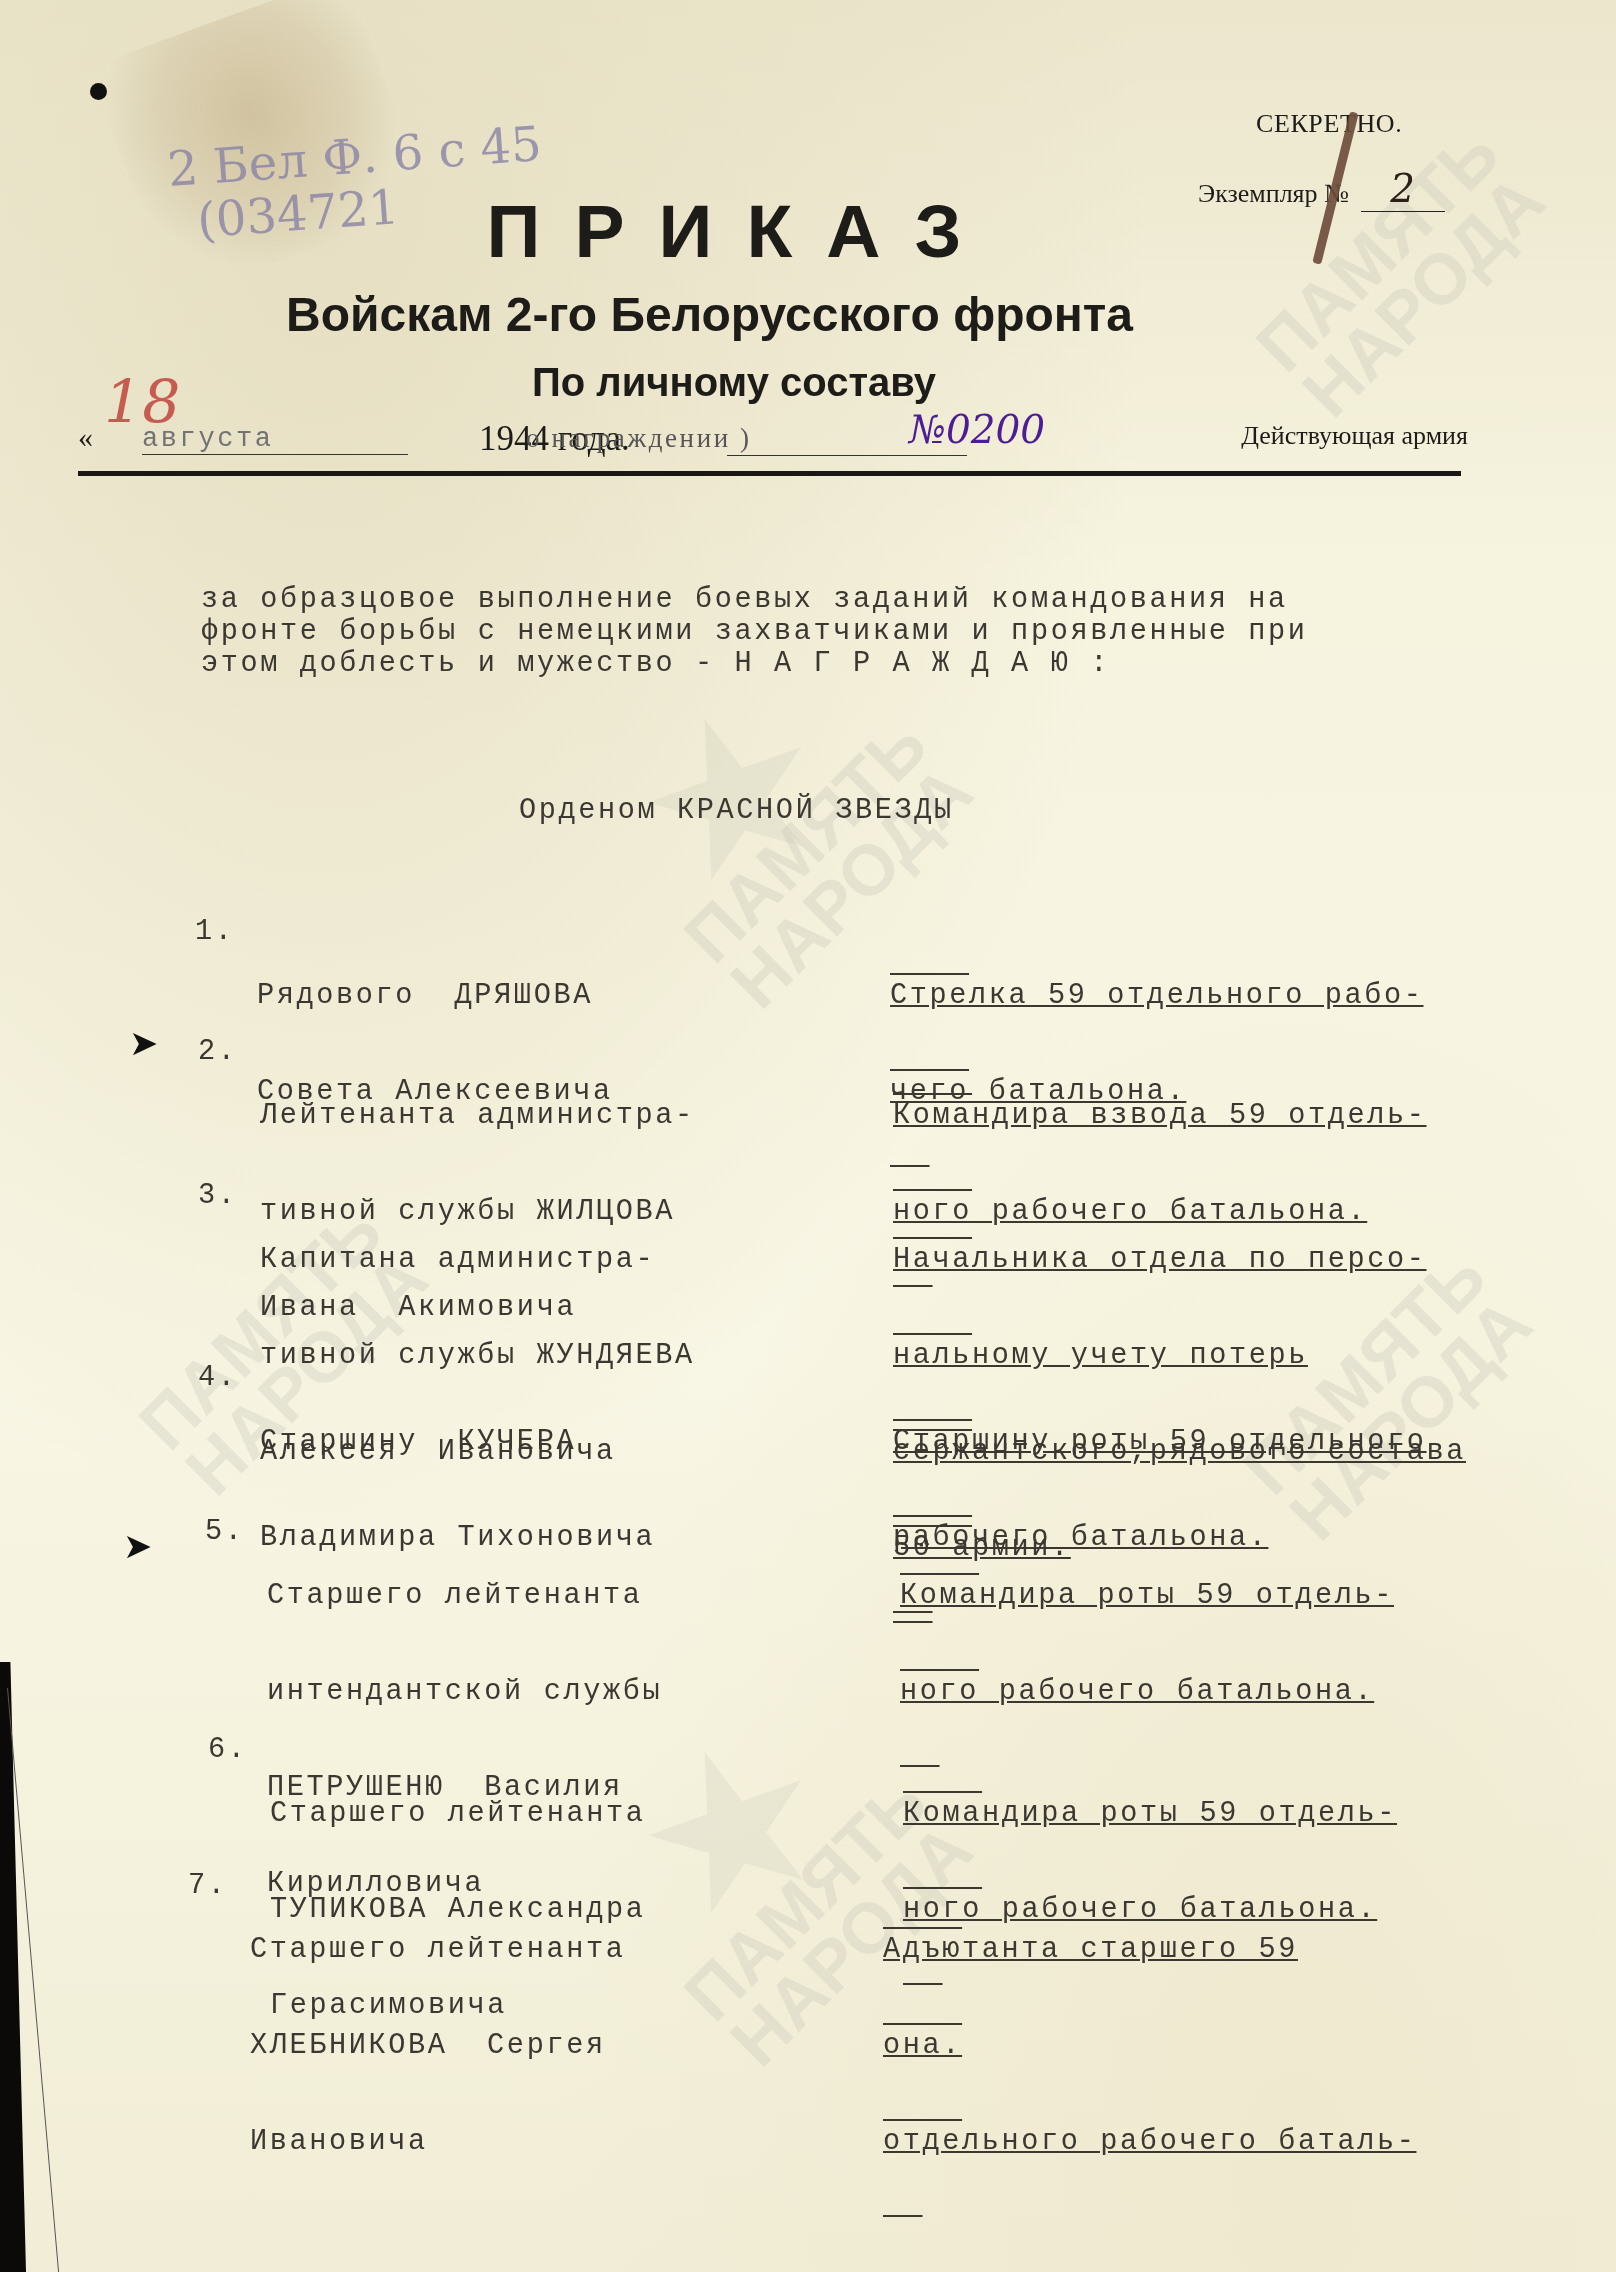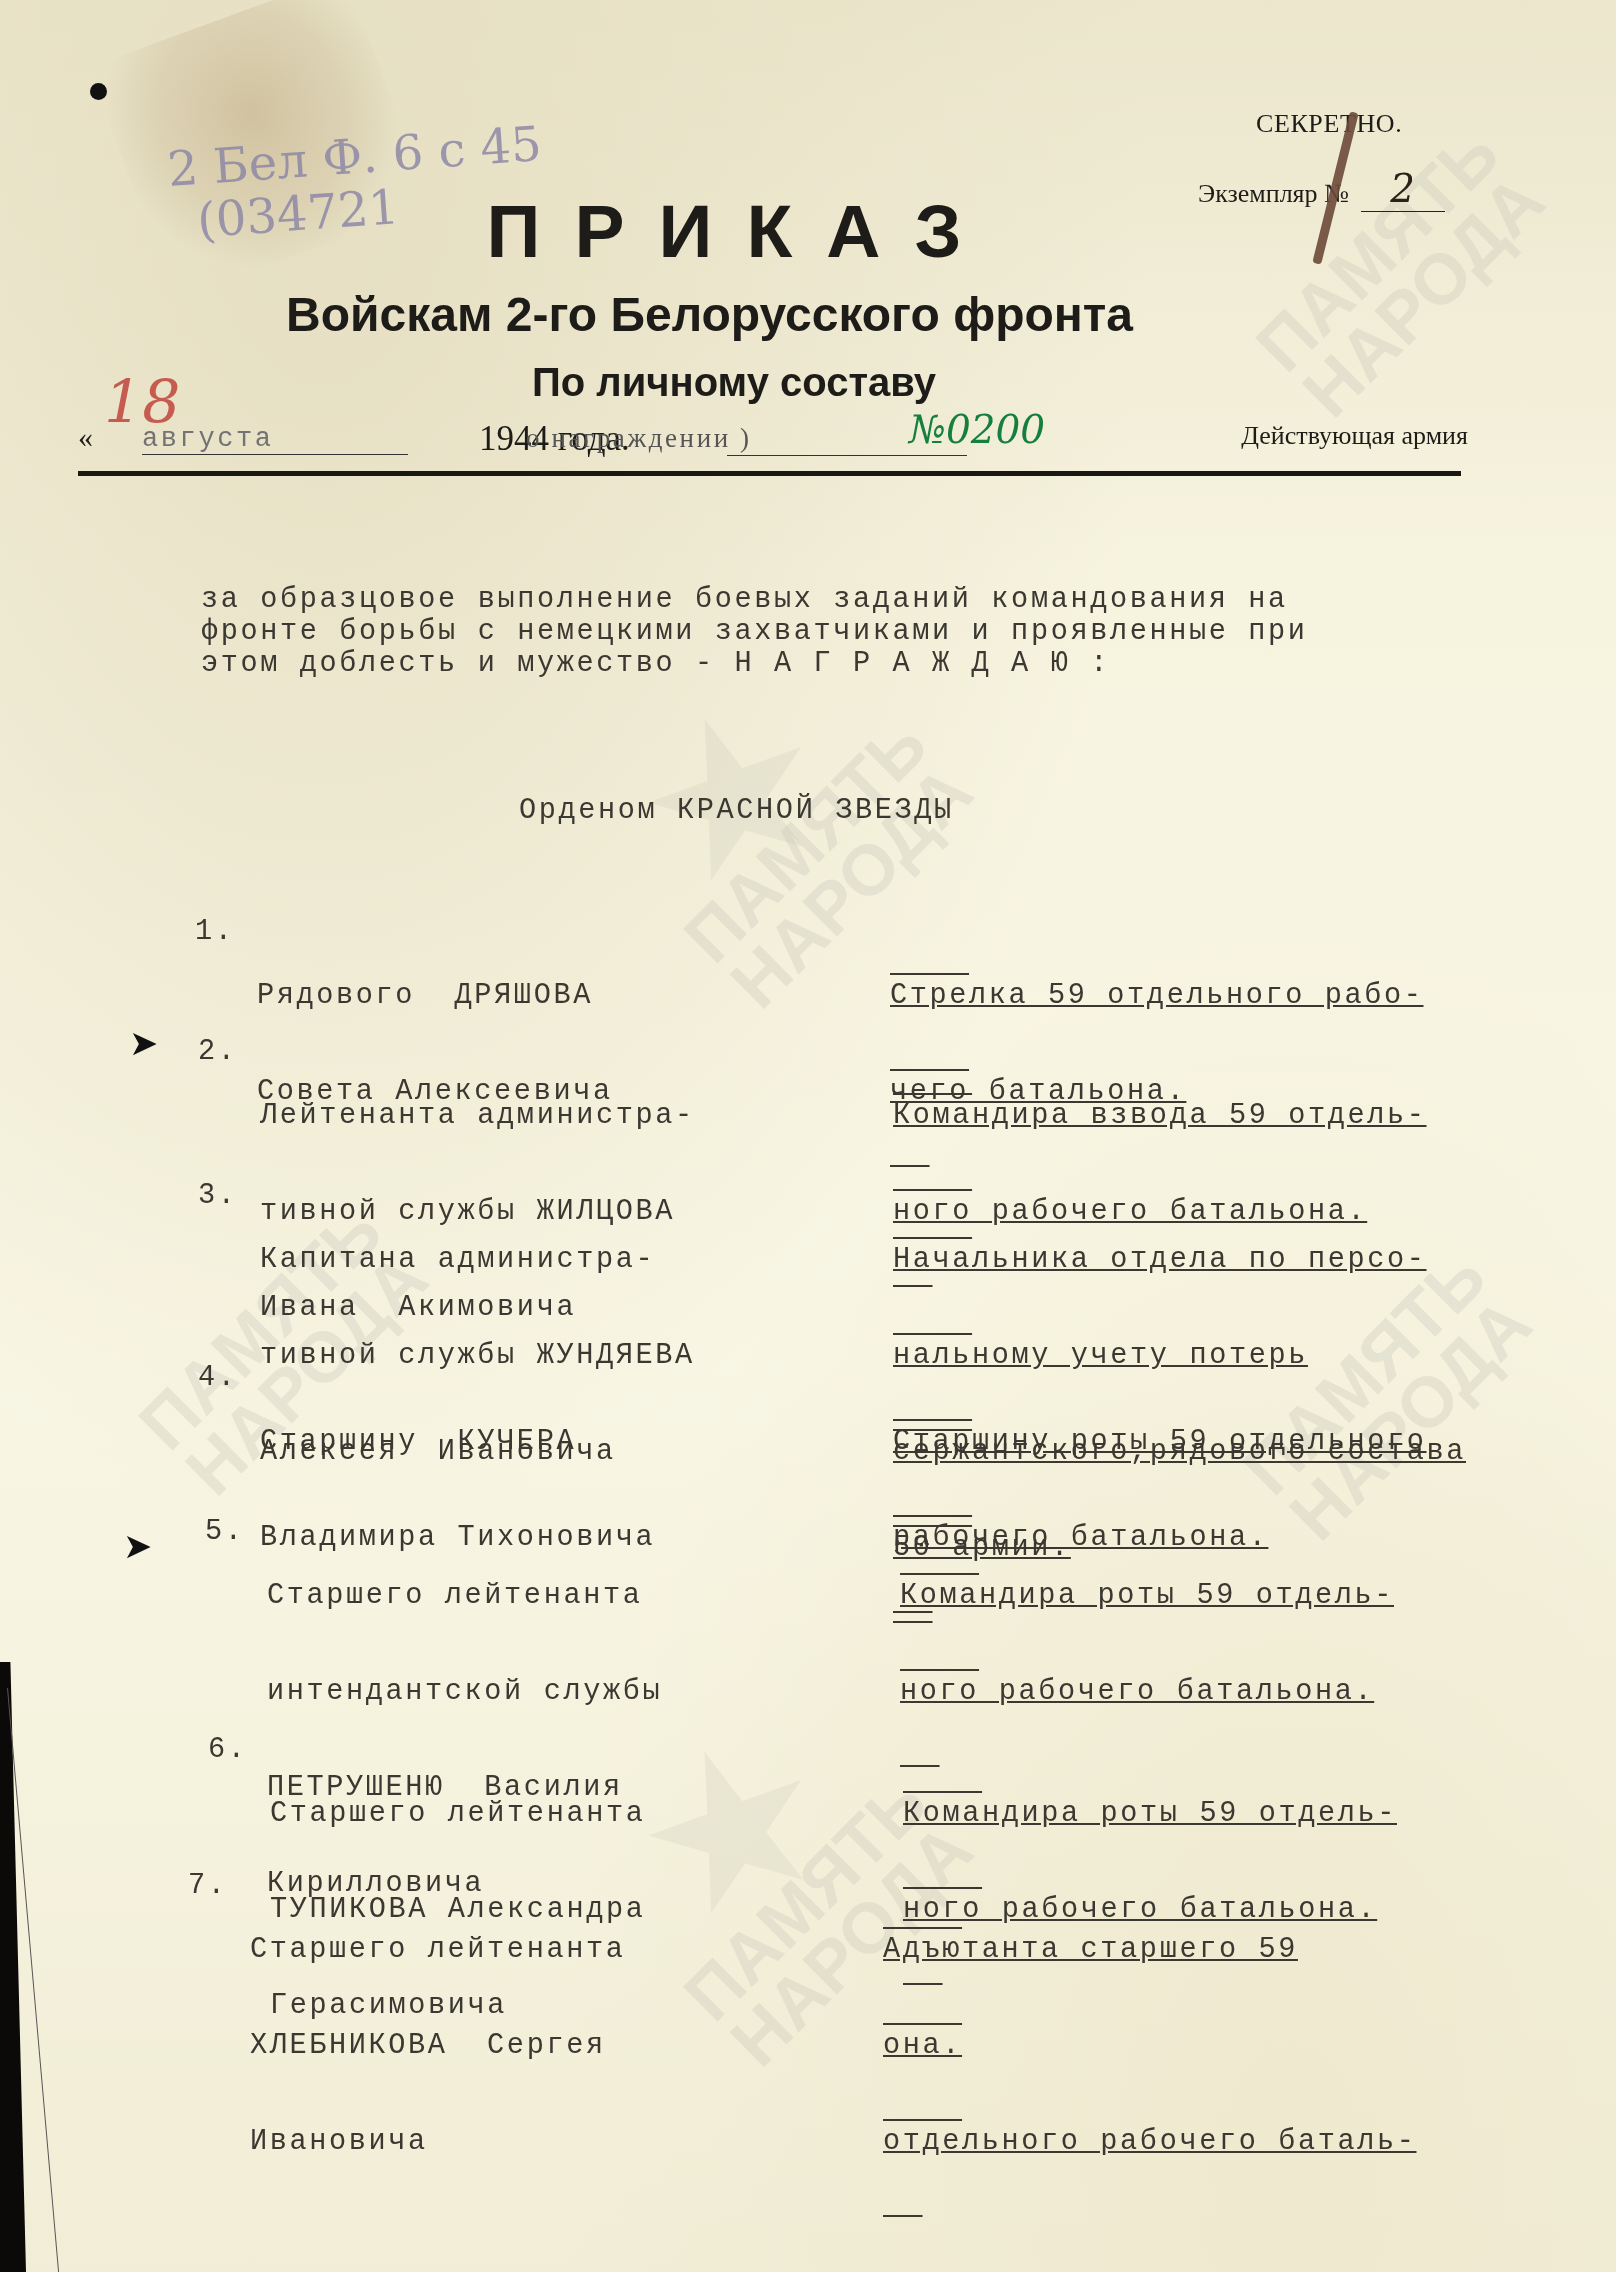--- a/index.html
+++ b/index.html
@@ -87,21 +87,21 @@
     border-bottom: 1.9px solid #333;
     font-family: "Liberation Mono", monospace; color: #737373; font-size: 27px; letter-spacing: 2.6px;
   }
   .date-year { position: absolute; left: 377px; top: 2.6px; font-size: 35px; margin-left: 24px; }
   .order-type {
     position: absolute; left: 448px; top: 6.5px;
     font-family: Liberation Serif, serif; color: #555; font-size: 27px; letter-spacing: 2.6px;
   }
   .order-no {
     position: absolute; left: 831px; top: -9px;
-    font-family: "DejaVu Serif", serif; font-style: italic; font-size: 39px; color: #15803d;
+    font-family: "DejaVu Serif", serif; font-style: italic; font-size: 39px; color: #4c1d95;
   }
   .order-no-line {
     position: absolute; left: 649px; top: 39px; width: 240px; border-bottom: 1.9px solid #333;
   }
   .army {
     position: absolute; right: 0; top: 5.2px; font-size: 26px;
   }
   .rule {
     position: absolute; left: 78px; top: 471px; width: 1383px; height: 4.5px;
     background: #1a1814;

